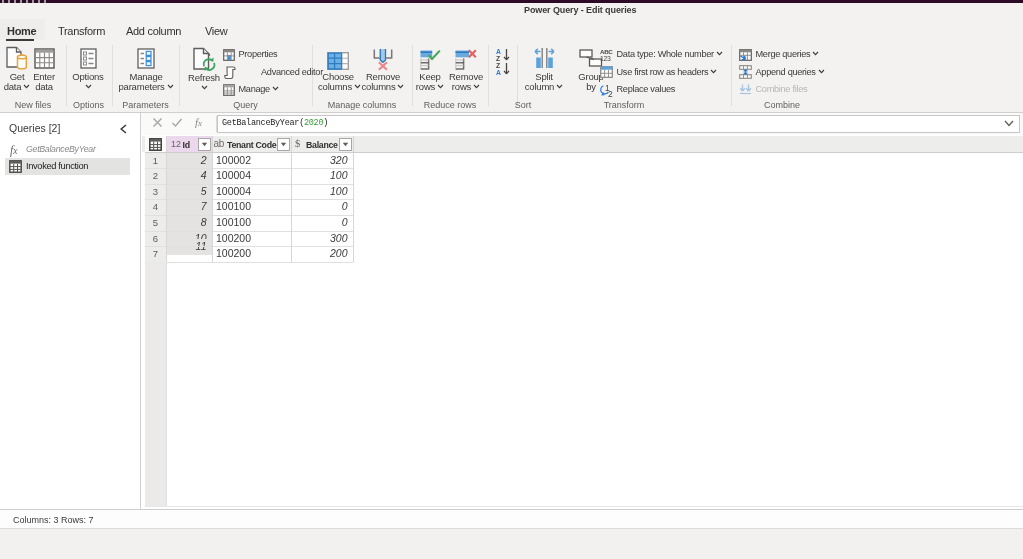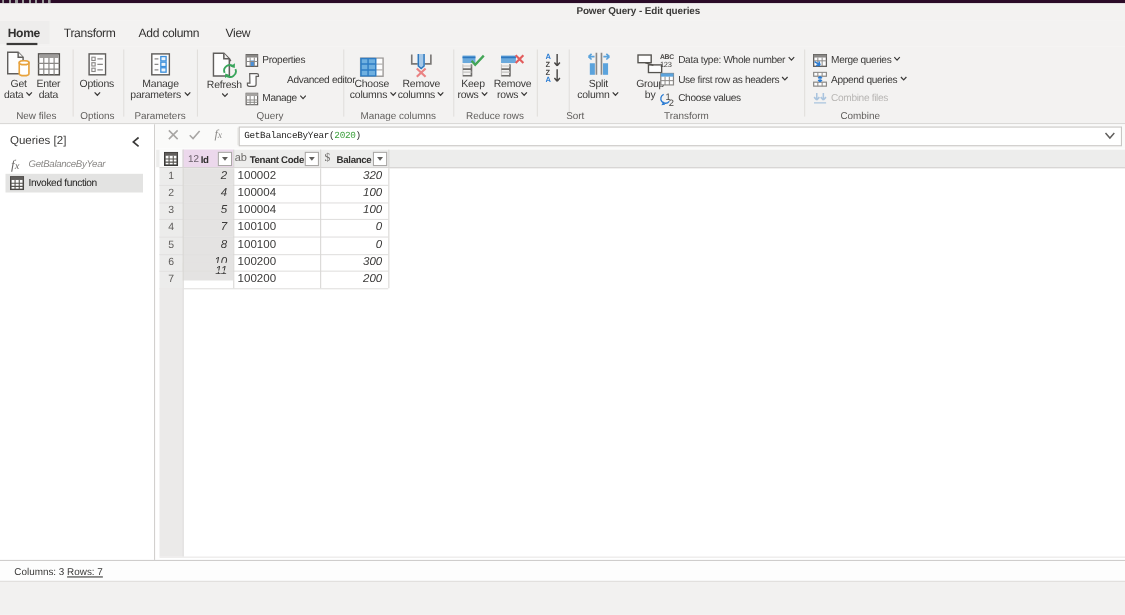--- a/index.html
+++ b/index.html
@@ -315,21 +315,21 @@
   </svg>
   <div class="abs sbtxt" style="left:616.5px;top:66.5px;">Use first row as headers<svg class="chev" width="7" height="5" viewBox="0 0 7 5">
         <path d="M1 1 L3.5 3.6 L6 1" stroke="#3b3a39" stroke-width="1.1" fill="none"></path>
       </svg></div>
   <svg class="abs" style="left:599px;top:82.5px;" width="14" height="14" viewBox="0 0 14 14">
     <text x="6" y="7.5" font-size="8.5" fill="#484644" font-family="Liberation Sans">1</text>
     <text x="9" y="13.5" font-size="8.5" fill="#484644" font-family="Liberation Sans">2</text>
     <path d="M5.5 2.5 a4.2 4.2 0 1 0 3.2 7.4" stroke="#2b7cd3" stroke-width="1.2" fill="none" transform="rotate(-15 6 7)"></path>
     <path d="M2.2 12.6 l3.4 -0.4 -1.2 -3.2" fill="#2b7cd3"></path>
   </svg>
-  <div class="abs sbtxt" style="left:616.5px;top:84px;">Choose values</div>
+  <div class="abs sbtxt" style="left:616.5px;top:84px;">Replace values</div>
 
   <svg class="abs" style="left:739px;top:48.5px;" width="13" height="12" viewBox="0 0 13 12">
     <rect x="0.7" y="0.7" width="11.6" height="10.6" fill="#fdfdfd" stroke="#605e5c" stroke-width="1.2"></rect>
     <rect x="0.7" y="0.7" width="11.6" height="2.6" fill="#8a8886"></rect>
     <path d="M0.7 6.3 H12.3 M4.5 3.3 V11.3 M8.4 3.3 V11.3" stroke="#8a8886" stroke-width="0.9"></path>
     <path d="M1.5 7 L6.5 10.2 M6.5 10.2 l-3.6 .4 M6.5 10.2 l-1 -3.4" stroke="#2b7cd3" stroke-width="1.4" fill="none"></path>
   </svg>
   <div class="abs sbtxt" style="left:755.5px;top:49px;">Merge queries<svg class="chev" width="7" height="5" viewBox="0 0 7 5">
         <path d="M1 1 L3.5 3.6 L6 1" stroke="#3b3a39" stroke-width="1.1" fill="none"></path>
       </svg></div>
@@ -453,16 +453,16 @@
   <div class="abs rowline" style="top:261.8px;"></div>
   <div class="abs cvline" style="left:166px;"></div>
   <div class="abs cvline" style="left:211.5px;"></div>
   <div class="abs cvline" style="left:290.5px;"></div>
   <div class="abs cvline" style="left:352.5px;"></div>
   <div class="abs gutcont"></div>
   <div class="abs gridbot"></div>
   <div class="abs panebot"></div>
   <div class="abs status"></div>
   <div class="abs stxt" style="left:13px;text-align:center;">Columns: 3</div>
-  <div class="abs stxt" style="left:61px;text-decoration:underline;">Rows: 7</div>
+  <div class="abs stxt" style="left:61px;">Rows: 7</div>
   <div class="abs statusbot"></div>
   <div class="abs footer"></div>
 </div>
 
 </body></html>

